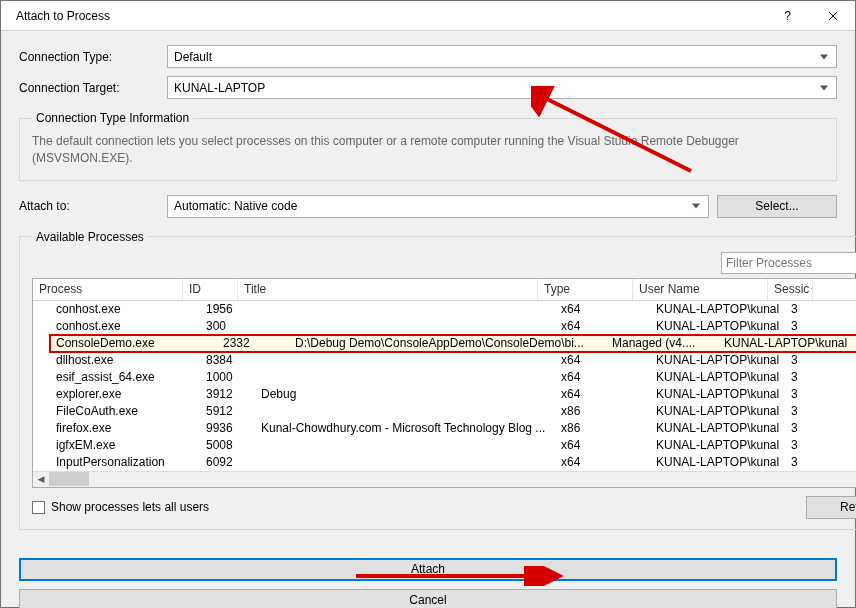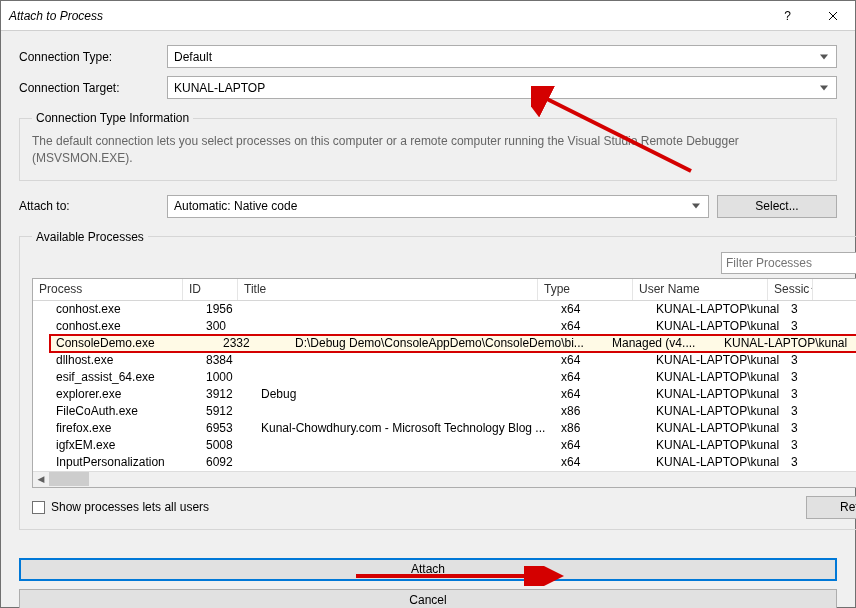--- a/index.html
+++ b/index.html
@@ -1,19 +1,19 @@
 <!DOCTYPE html>
 <html><head>
 <meta charset="utf-8">
 <style>
 * { box-sizing: border-box; margin: 0; padding: 0; }
 body { font-family: "Segoe UI", Tahoma, sans-serif; font-size: 12px; background: #888; width: 856px; height: 608px; overflow: hidden; position: relative; }
 .window { position: absolute; top: 0; left: 0; width: 856px; height: 608px; background: #f0f0f0; border: 1px solid #707070; display: flex; flex-direction: column; }
 .titlebar { height: 30px; background: #fff; display: flex; align-items: center; border-bottom: 1px solid #d0d0d0; }
-.titlebar .title { flex: 1; padding-left: 8px; font-size: 12px; color: #000; font-style: italic; }
+.titlebar .title { flex: 1; padding-left: 15px; font-size: 12px; color: #000; }
 .titlebar .winbtn { width: 45px; height: 30px; display: flex; align-items: center; justify-content: center; color: #000; }
 .body { flex: 1; padding: 14px 18px 18px 18px; display: flex; flex-direction: column; gap: 8px; position: relative; }
 .row { display: flex; align-items: center; gap: 8px; }
 .lbl { width: 140px; color: #000; }
 .combo { flex: 1; height: 23px; background: #fff; border: 1px solid #adadad; display: flex; align-items: center; padding: 0 6px; position: relative; }
 .combo::after { content: ""; position: absolute; right: 8px; top: 50%; width: 0; height: 0; border-left: 4px solid transparent; border-right: 4px solid transparent; border-top: 5px solid #555; transform: translateY(-50%); }
 .btn { height: 23px; padding: 0 16px; background: #e1e1e1; border: 1px solid #adadad; display: flex; align-items: center; justify-content: center; min-width: 110px; }
 .btn.primary { border: 2px solid #0078d7; }
 fieldset { border: 1px solid #d6d6d6; padding: 8px 12px 12px 12px; margin-top: 4px; }
 legend { padding: 0 4px; color: #000; }
@@ -161,21 +161,21 @@
             <div class="listrow">
               <div class="cell">FileCoAuth.exe</div>
               <div class="cell">5912</div>
               <div class="cell"></div>
               <div class="cell">x86</div>
               <div class="cell">KUNAL-LAPTOP\kunal</div>
               <div class="cell">3</div>
             </div>
             <div class="listrow">
               <div class="cell">firefox.exe</div>
-              <div class="cell">6953</div>
+              <div class="cell">9936</div>
               <div class="cell">Kunal-Chowdhury.com - Microsoft Technology Blog ...</div>
               <div class="cell">x86</div>
               <div class="cell">KUNAL-LAPTOP\kunal</div>
               <div class="cell">3</div>
             </div>
             <div class="listrow">
               <div class="cell">igfxEM.exe</div>
               <div class="cell">5008</div>
               <div class="cell"></div>
               <div class="cell">x64</div>

